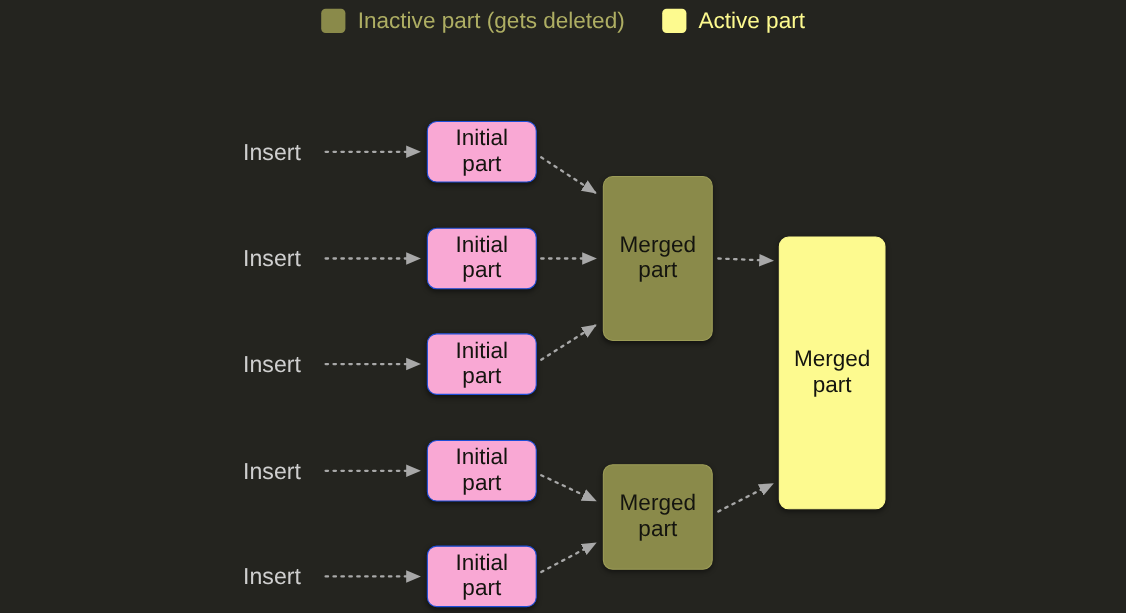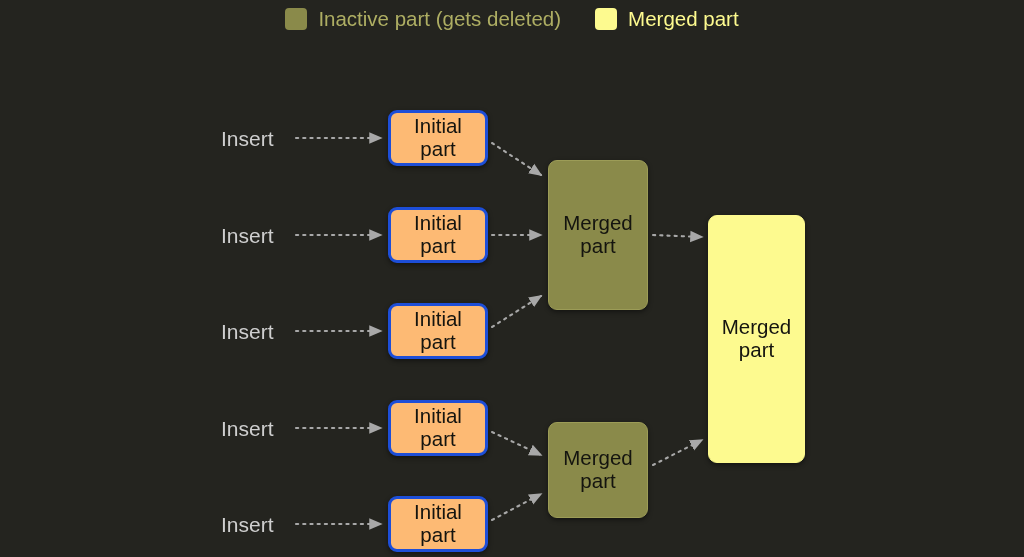--- a/index.html
+++ b/index.html
@@ -75,22 +75,22 @@
     flex-direction: column;
     align-items: center;
     justify-content: center;
     color: #14140f;
     font-size: 20.5px;
     line-height: 1.12;
     text-align: center;
     box-shadow: 0 2px 5px rgba(0,0,0,0.45);
   }
   .part-initial {
-    background: #fdba74;
-    border: 3px solid #1d4ed8;
+    background: #f9a8d4;
+    border: 1px solid #1d4ed8;
   }
   .part-merged {
     background: #8a8a4a;
     border: 1px solid #9c9c57;
   }
   .part-active {
     background: #fdfa8f;
     border: 1px solid #fdfa8f;
   }
   .part-box span { display: block; }
@@ -100,21 +100,21 @@
 
 <div id="canvas">
 
   <div class="legend">
     <div class="legend-entry">
       <div class="swatch swatch-inactive"></div>
       <div class="legend-label label-inactive">Inactive part (gets deleted)</div>
     </div>
     <div class="legend-entry">
       <div class="swatch swatch-active"></div>
-      <div class="legend-label label-active">Merged part</div>
+      <div class="legend-label label-active">Active part</div>
     </div>
   </div>
 
   <svg id="arrows" viewBox="0 0 1024 557" xmlns="http://www.w3.org/2000/svg">
     <defs>
       <marker id="ah" markerWidth="7" markerHeight="7" refX="5.6" refY="3.1" orient="auto" markerUnits="strokeWidth">
         <path d="M0,0.4 L6.4,3.1 L0,5.8 z" fill="#a8a8a8"></path>
       </marker>
     </defs>
 

